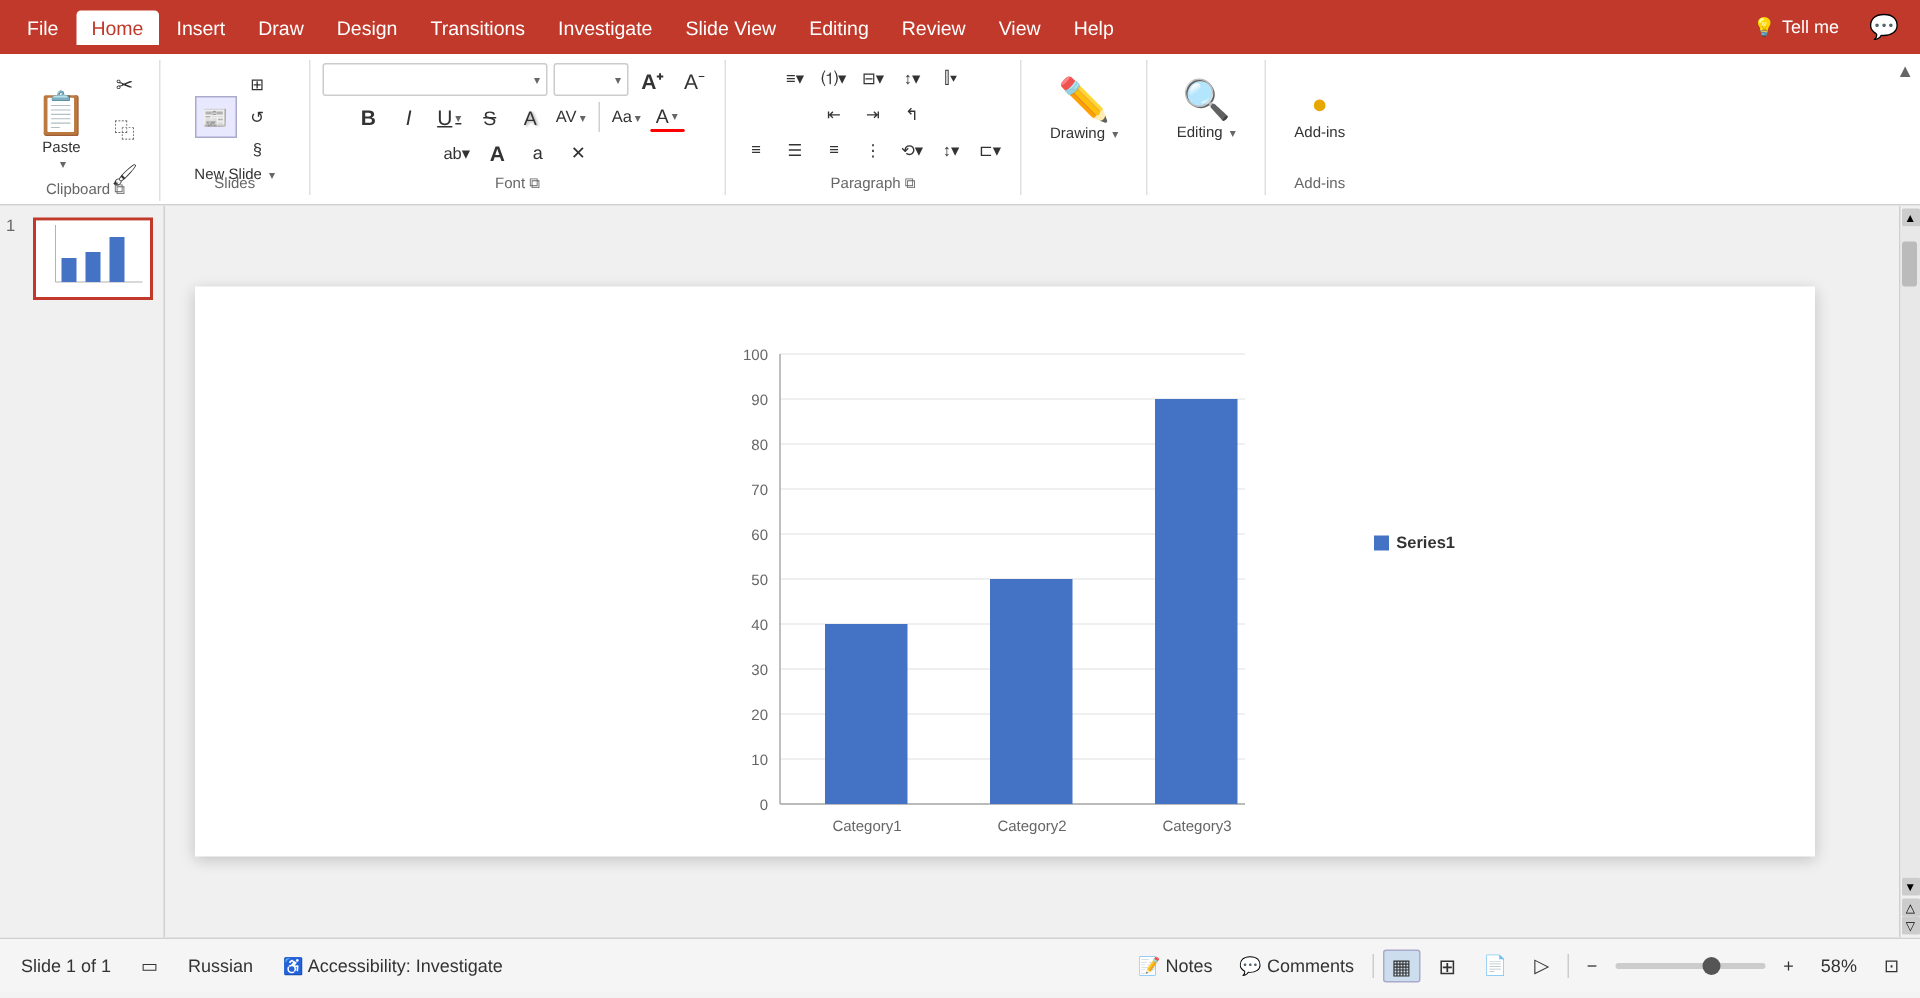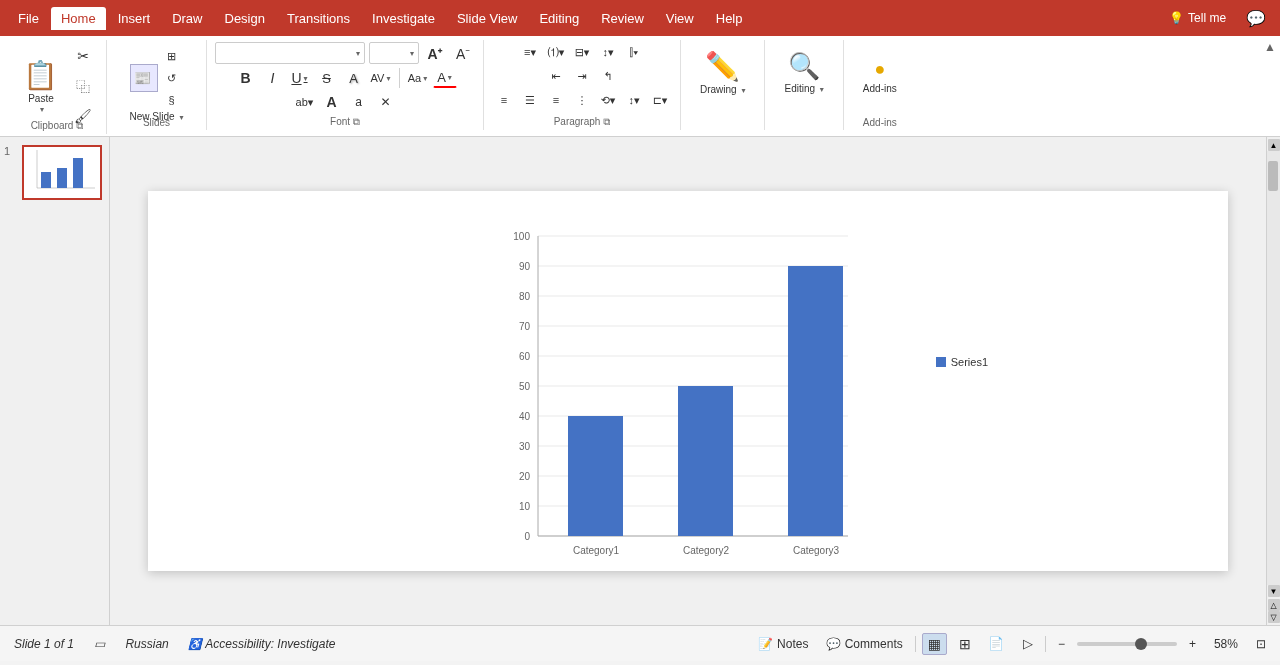--- a/index.html
+++ b/index.html
@@ -136,23 +136,23 @@
     .slide-preview-inner {
       width: 100%; height: 100%;
       background: white;
       display: flex; align-items: center; justify-content: center;
     }
 
     
     .canvas-area {
       flex: 1;
       display: flex;
-      flex-direction: column;
-      align-items: center;
-      justify-content: center;
+      flex-direction: row;
+      align-items: center;
+      justify-content: flex-start;
       padding: 20px;
       overflow: auto;
       position: relative;
     }
 
     .slide-canvas {
       background: white;
       width: 1080px;
       max-width: 100%;
       height: 380px;
@@ -191,21 +191,21 @@
       background: #f5f5f5;
       border-top: 1px solid #d0d0d0;
       display: flex;
       align-items: center;
       padding: 0 8px;
       gap: 8px;
       font-size: 12px;
       color: #333;
       justify-content: space-between;
     }
-    .statusbar-left { display: flex; align-items: center; gap: 8px; font-style: italic; }
+    .statusbar-left { display: flex; align-items: center; gap: 8px; }
     .statusbar-right { display: flex; align-items: center; gap: 6px; }
 
     .status-btn {
       padding: 2px 5px; cursor: pointer; border-radius: 2px;
       border: 1px solid transparent;
     }
     .status-btn.active { background: #cde; border-color: #aac; }
 
     .zoom-slider {
       width: 100px; height: 4px; background: #ccc;
@@ -466,21 +466,21 @@
           <rect x="190" y="170" width="55" height="150" fill="#4472C4"></rect>
 
           <rect x="300" y="50" width="55" height="270" fill="#4472C4"></rect>
 
           <text x="108" y="338" text-anchor="middle" font-size="10" fill="#666">Category1</text>
           <text x="218" y="338" text-anchor="middle" font-size="10" fill="#666">Category2</text>
           <text x="328" y="338" text-anchor="middle" font-size="10" fill="#666">Category3</text>
         </svg>
 
         
-        <div style="position:absolute;top:140px;right:-80px;display:flex;align-items:center;gap:5px;">
+        <div style="position:absolute;top:140px;right:-80px;display:flex;align-items:center;gap:5px;font-weight:bold;">
           <div style="width:10px;height:10px;background:#4472C4;flex-shrink:0;"></div>
           <span style="font-size:11px;color:#333;">Series1</span>
         </div>
       </div>
     </div>
 
   </div>
 
   <div class="scrollbar-vert">
     <div class="scrollbar-btn">▲</div>

